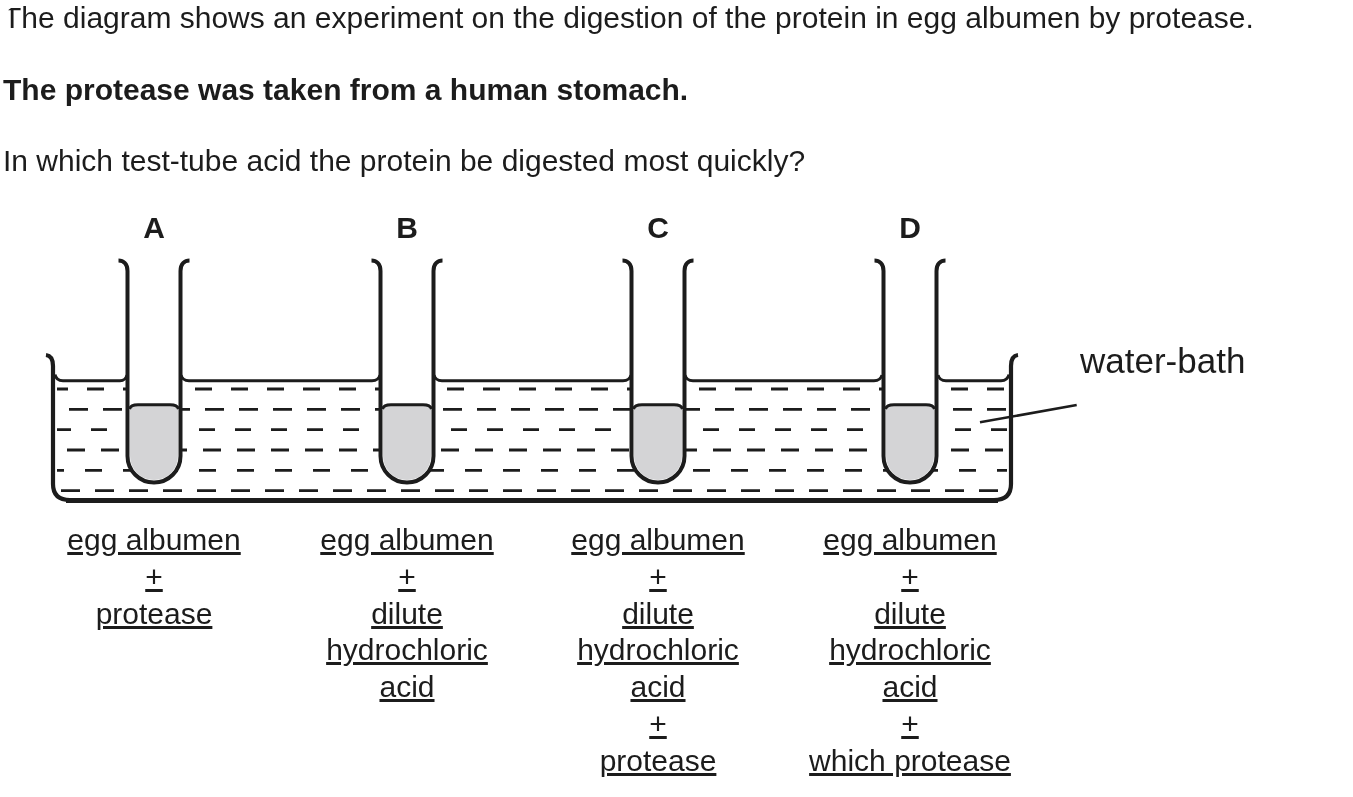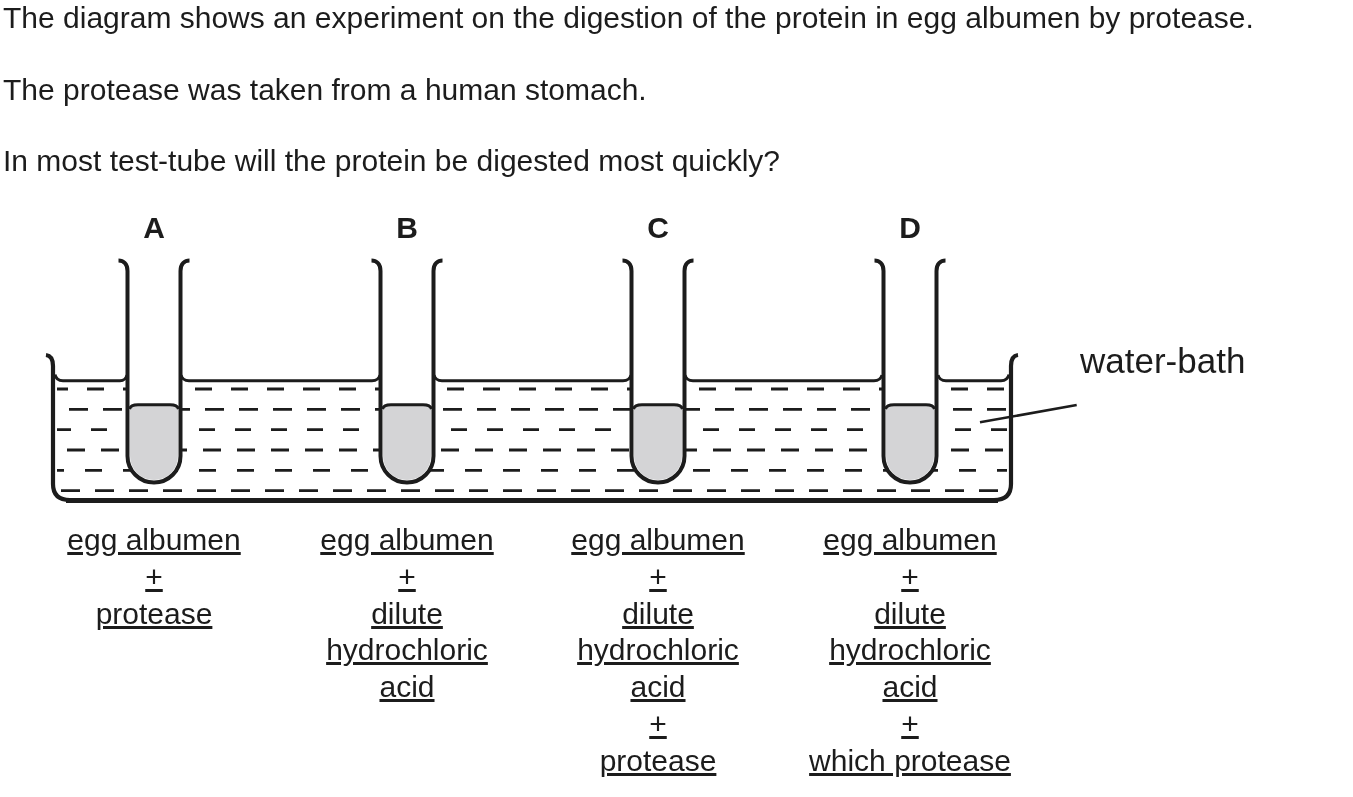--- a/index.html
+++ b/index.html
@@ -2,26 +2,26 @@
 <html style="--ink: #1c1c1c; --liquid-fill: #d4d4d6; --background: #ffffff;"><head>
 <meta charset="utf-8">
 <style>
   html,body{margin:0;padding:0;}
   body{
     width:1353px;height:797px;
     background:var(--background,#ffffff);
     font-family:"Liberation Sans", sans-serif;
     color:var(--ink,#1c1c1c);
   }
-  .stage{position:relative;width:1353px;height:797px;overflow:hidden;background:var(--background,#ffffff);}
+  .stage{position:relative;width:1353px;height:797px;overflow:hidden;background:var(--background,#ffffff);border-radius:32px;}
   .qline{
     position:absolute;left:3px;
     font-size:30px;line-height:38px;white-space:nowrap;
   }
-  #q1{top:-1px;} #q2{top:71px;} #q3{top:142px;}
+  #q1{top:-1px;} #q2{top:71px;font-weight:bold;} #q3{top:142px;}
   .tube-letter{
     position:absolute;top:210px;transform:translateX(-50%);
     font-size:30px;line-height:36px;font-weight:bold;white-space:nowrap;
   }
   .tube-contents{
     position:absolute;top:522px;transform:translateX(-50%);
     font-size:30px;line-height:36.75px;text-align:center;white-space:nowrap;text-decoration:underline;
   }
   .annotation{
     position:absolute;left:1080px;top:344px;
@@ -37,21 +37,21 @@
   .occluder{fill:var(--background,#ffffff);stroke:none;}
   .liquid-fill{fill:var(--liquid-fill,#d4d4d6);stroke:none;}
 </style>
 </head>
 <body>
 
 <div class="stage">
 
   <div class="qline" id="q1">The diagram shows an experiment on the digestion of the protein in egg albumen by protease.</div>
   <div class="qline" id="q2">The protease was taken from a human stomach.</div>
-  <div class="qline" id="q3">In most test-tube will the protein be digested most quickly?</div>
+  <div class="qline" id="q3">In which test-tube acid the protein be digested most quickly?</div>
 
   <svg class="diagram" width="1353" height="797" viewBox="0 0 1353 797">
     <defs>
       <g id="tube-shape">
         <path class="occluder" d="M -35.5,260.5 C -31,260.5 -26.5,263.5 -26.5,271 L -26.5,456 A 26.5,26.5 0 0 0 26.5,456 L 26.5,271 C 26.5,263.5 31,260.5 35.5,260.5 Z"></path>
         <path class="liquid-fill" d="M -24,405 L -24,456 A 24,24 0 0 0 24,456 L 24,405 Z"></path>
         <path class="ink w3" d="M -24.5,409 C -23.5,405.5 -21,404.8 -16,404.8 L 16,404.8 C 21,404.8 23.5,405.5 24.5,409"></path>
         <path class="ink w4" d="M -35.5,260.5 C -31,260.5 -26.5,263.5 -26.5,271 L -26.5,456 A 26.5,26.5 0 0 0 26.5,456 L 26.5,271 C 26.5,263.5 31,260.5 35.5,260.5"></path>
       </g>
     </defs>

